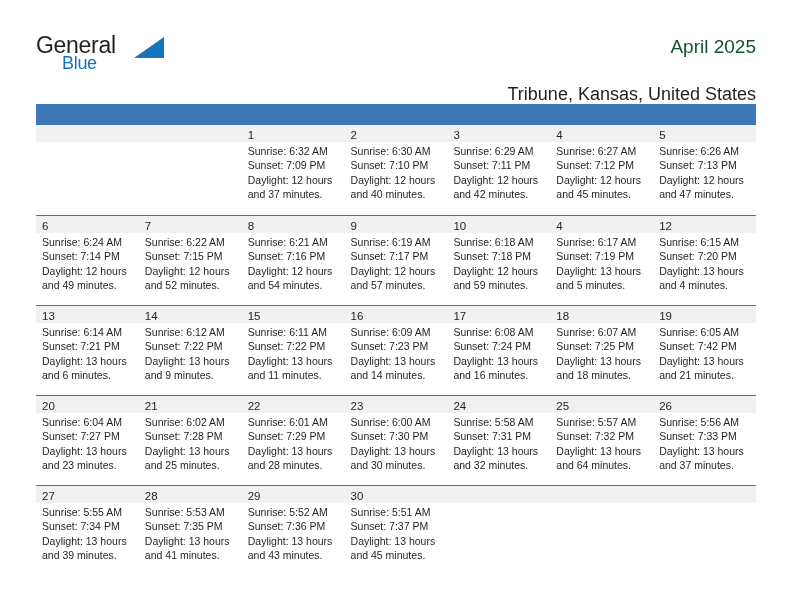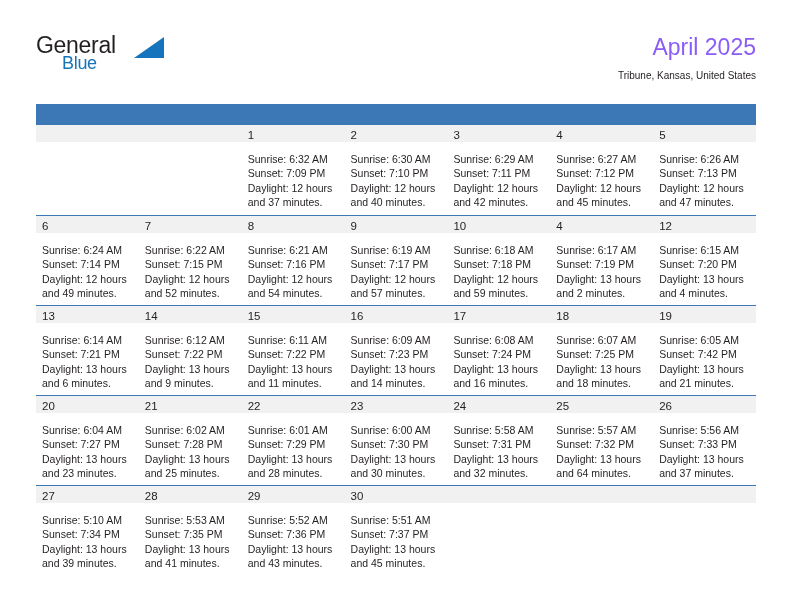--- a/index.html
+++ b/index.html
@@ -70,31 +70,31 @@
     clip-path: polygon(100% 0, 100% 100%, 0 100%);
   }
 
   .title-block {
     position: absolute;
     right: 36px;
     top: 30px;
     text-align: right;
   }
   .month-title {
-    font-size: 23px;
-    color: #8b5cf6;
+    font-size: 19px;
+    color: #14532d;
     font-weight: normal;
     line-height: 34px;
     white-space: nowrap;
   }
   .location {
-    font-size: 10px;
+    font-size: 18px;
     color: #231f20;
     line-height: 20px;
-    margin-top: 2px;
+    margin-top: 20px;
     white-space: nowrap;
   }
 
   
   .calendar {
     position: absolute;
     left: 36px;
     top: 104px;
     width: 720px;
   }
@@ -141,21 +141,21 @@
   }
   .day-cell.empty .daynum-strip {
     background: #f1f1f1;
   }
   .daynum {
     font-size: 11.5px;
     line-height: 17px;
     color: #231f20;
   }
   .day-info {
-    padding: 10px 5px 0 6px;
+    padding: 2px 5px 0 6px;
   }
   .info-line {
     font-size: 10.5px;
     line-height: 14.3px;
     color: #231f20;
     white-space: nowrap;
   }
 </style>
 </head>
 <body>
@@ -287,21 +287,21 @@
               <div class="info-line">Daylight: 12 hours</div>
               <div class="info-line">and 59 minutes.</div>
             </div>
           </div>
           <div class="day-cell">
             <div class="daynum-strip"><span class="daynum">4</span></div>
             <div class="day-info">
               <div class="info-line">Sunrise: 6:17 AM</div>
               <div class="info-line">Sunset: 7:19 PM</div>
               <div class="info-line">Daylight: 13 hours</div>
-              <div class="info-line">and 2 minutes.</div>
+              <div class="info-line">and 5 minutes.</div>
             </div>
           </div>
           <div class="day-cell">
             <div class="daynum-strip"><span class="daynum">12</span></div>
             <div class="day-info">
               <div class="info-line">Sunrise: 6:15 AM</div>
               <div class="info-line">Sunset: 7:20 PM</div>
               <div class="info-line">Daylight: 13 hours</div>
               <div class="info-line">and 4 minutes.</div>
             </div>
@@ -434,21 +434,21 @@
               <div class="info-line">Sunset: 7:33 PM</div>
               <div class="info-line">Daylight: 13 hours</div>
               <div class="info-line">and 37 minutes.</div>
             </div>
           </div>
         </div>
         <div class="week-row">
           <div class="day-cell">
             <div class="daynum-strip"><span class="daynum">27</span></div>
             <div class="day-info">
-              <div class="info-line">Sunrise: 5:10 AM</div>
+              <div class="info-line">Sunrise: 5:55 AM</div>
               <div class="info-line">Sunset: 7:34 PM</div>
               <div class="info-line">Daylight: 13 hours</div>
               <div class="info-line">and 39 minutes.</div>
             </div>
           </div>
           <div class="day-cell">
             <div class="daynum-strip"><span class="daynum">28</span></div>
             <div class="day-info">
               <div class="info-line">Sunrise: 5:53 AM</div>
               <div class="info-line">Sunset: 7:35 PM</div>

